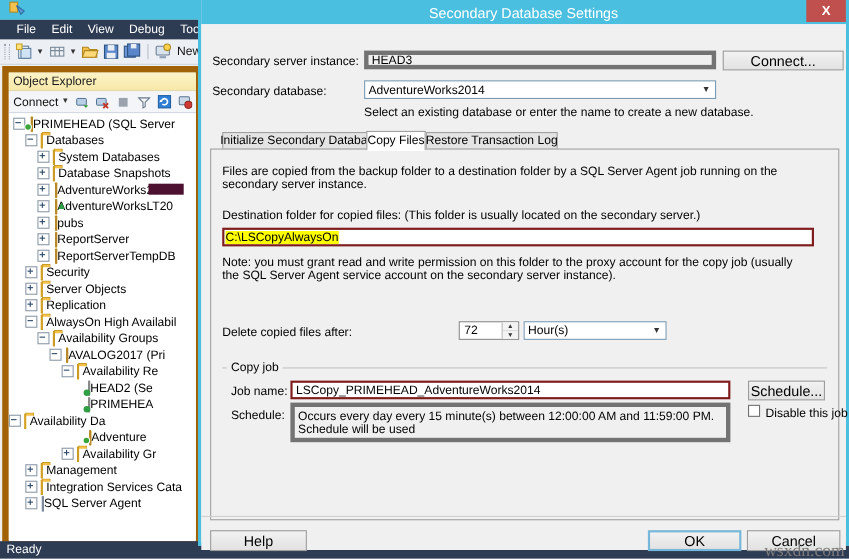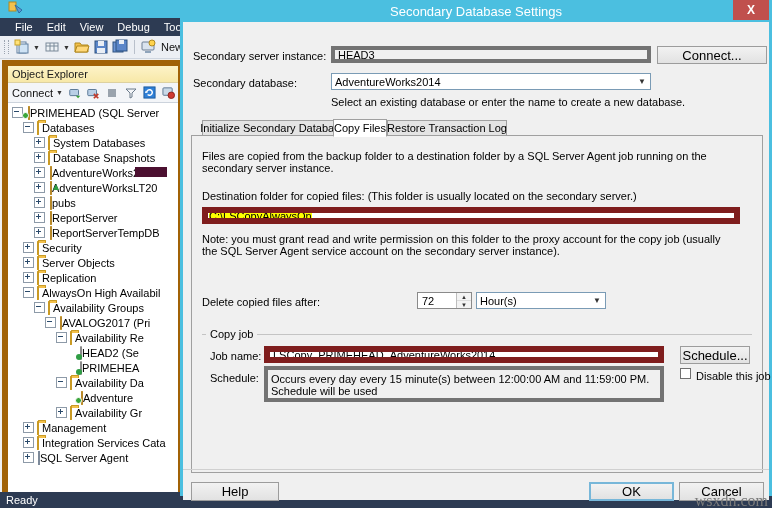--- a/index.html
+++ b/index.html
@@ -285,21 +285,21 @@
 
   .lbl {
     position: absolute;
     font-size: 11px;
     color: #000;
     white-space: nowrap;
   }
   .tbox {
     position: absolute;
     background: #ffffff;
-    border: 6px solid #7f1d1d;
+    border: 2px solid #7f1d1d;
     box-sizing: border-box;
     font-size: 11px;
     color: #000;
     display: flex;
     align-items: center;
     padding-left: 3px;
     overflow: hidden;
     white-space: nowrap;
   }
   .rbox {
@@ -649,21 +649,21 @@
         <div class="tnode" style="padding-left: 59px;">
           <span class="tog blank"></span>
           <span><span class="ticon ic-server"></span></span>
           <span>HEAD2 (Se</span>
         </div>
         <div class="tnode" style="padding-left: 59px;">
           <span class="tog blank"></span>
           <span><span class="ticon ic-server"></span></span>
           <span>PRIMEHEA</span>
         </div>
-        <div class="tnode" style="padding-left: 48px;">
+        <div class="tnode" style="">
           <span class="tog"></span>
           <span><span class="ticon ic-folder"></span></span>
           <span>Availability Da</span>
         </div>
         <div class="tnode" style="padding-left: 59px;">
           <span class="tog blank"></span>
           <span><span class="ticon ic-db ic-green-dot"></span></span>
           <span>Adventure</span>
         </div>
         <div class="tnode" style="padding-left: 48px;">

